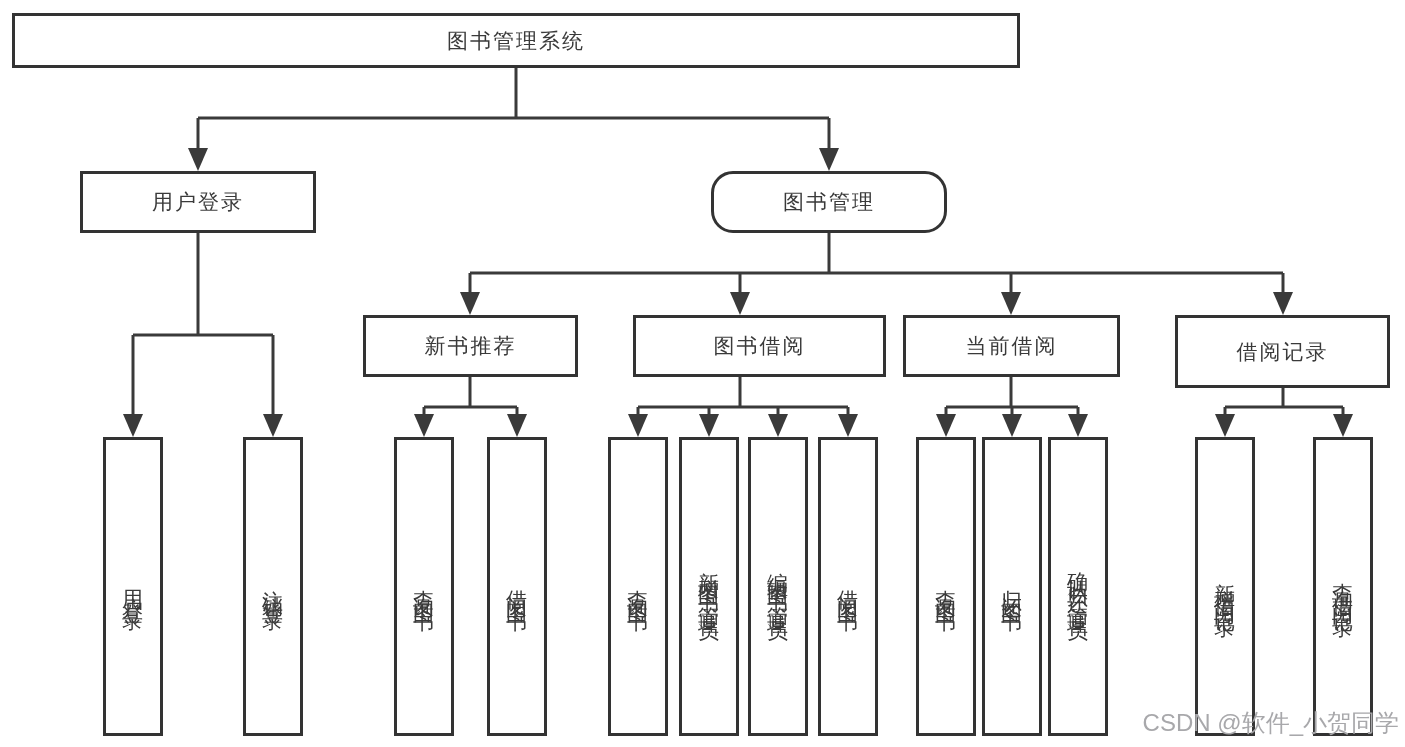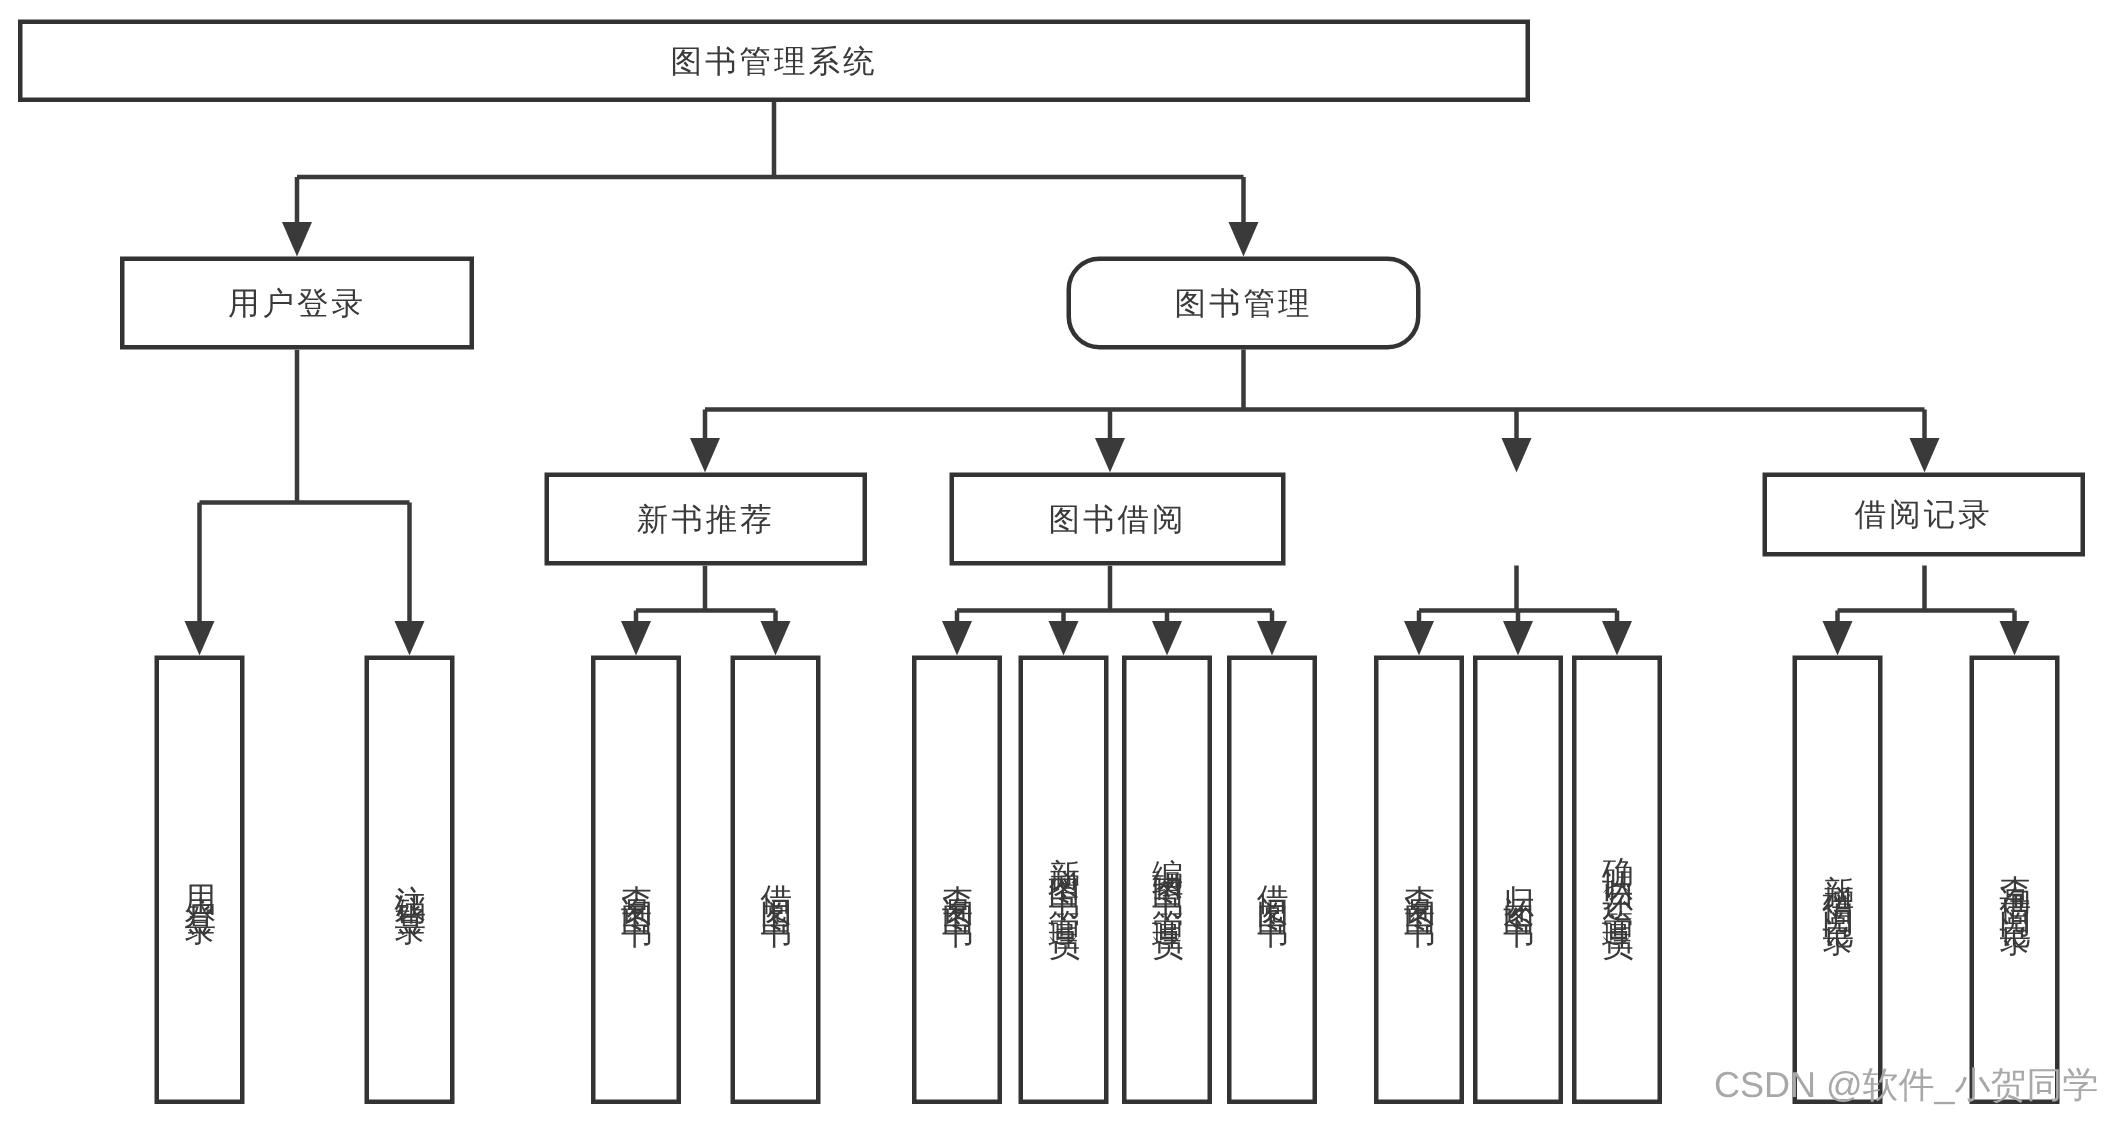--- a/index.html
+++ b/index.html
@@ -148,24 +148,27 @@
   <div class="node" style="left:80px;top:171px;width:236px;height:62px;">
     <span class="hlabel">用户登录</span>
   </div>
   <div class="node" style="left:711px;top:171px;width:236px;height:62px;border-radius:22px;">
     <span class="hlabel">图书管理</span>
   </div>
 
   <div class="node" style="left:363px;top:315px;width:215px;height:62px;text-align:right;">
     <span class="hlabel">新书推荐</span>
   </div>
-  <div class="node" style="left:633px;top:315px;width:224px;height:62px;">
+  <div class="node" style="left:633px;top:315px;width:253px;height:62px;">
     <span class="hlabel">图书借阅</span>
   </div>
-  <div class="node" style="left:1175px;top:315px;width:215px;height:56px;">
+  <div class="node" style="left:903px;top:315px;width:217px;height:62px;">
+    <span class="hlabel">当前借阅</span>
+  </div>
+  <div class="node" style="left:1175px;top:315px;width:215px;height:73px;">
     <span class="hlabel">借阅记录</span>
   </div>
 
   <div class="node leaf" style="left:103px;">
     <span class="vlabel">用户登录</span>
   </div>
   <div class="node leaf" style="left:243px;">
     <span class="vlabel">注销登录</span>
   </div>
 

